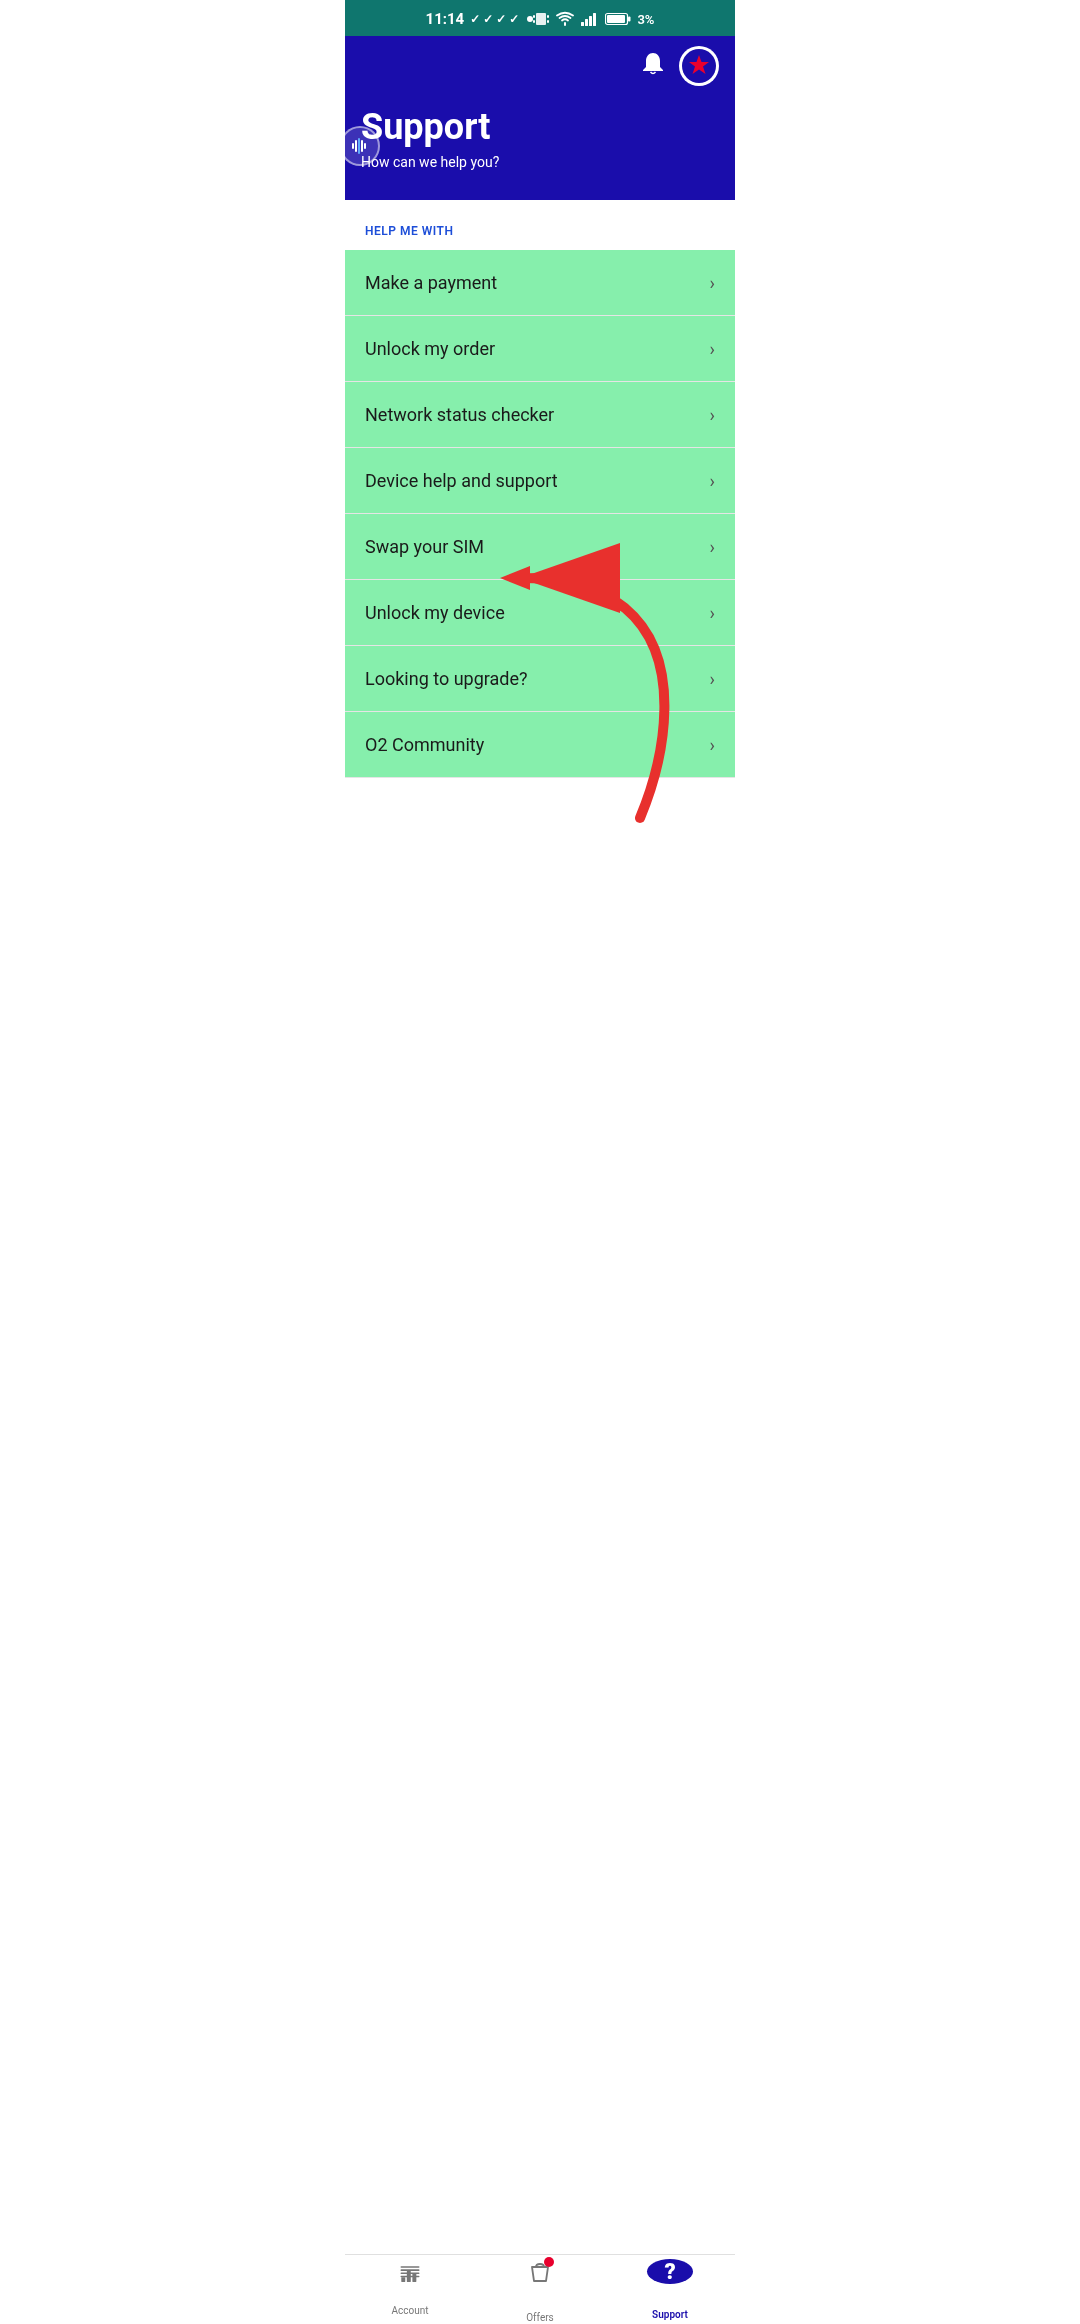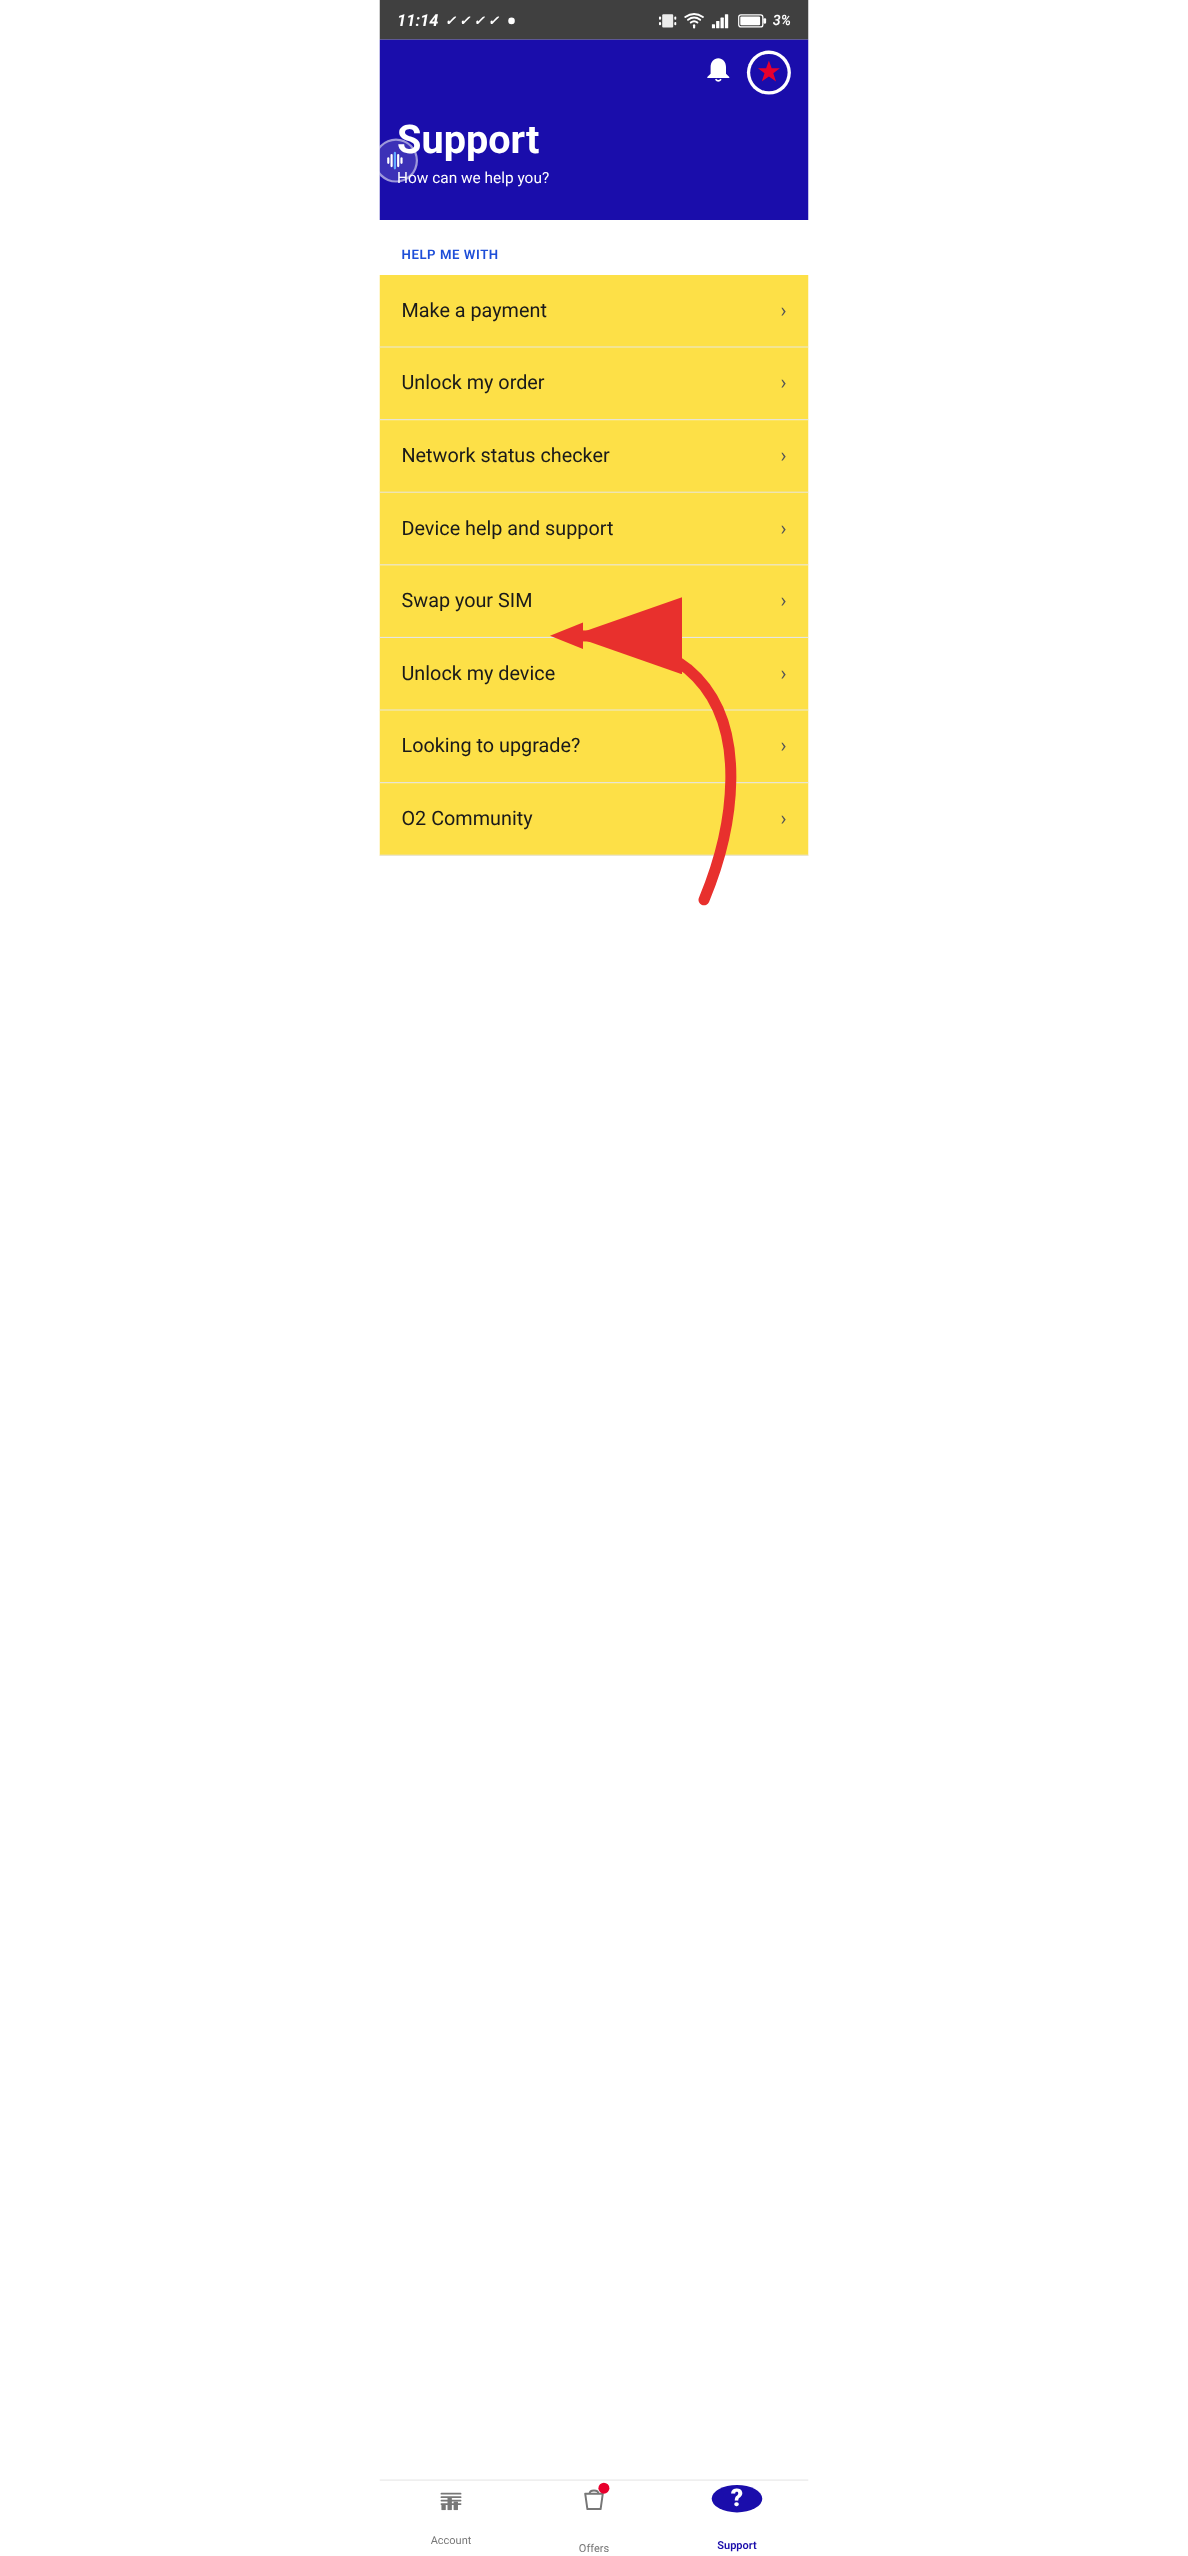--- a/index.html
+++ b/index.html
@@ -13,29 +13,28 @@
       font-family: -apple-system, BlinkMacSystemFont, 'Segoe UI', Roboto, sans-serif;
       background: #fff;
       width: 390px;
       margin: 0 auto;
       position: relative;
       overflow-x: hidden;
     }
 
     
     .status-bar {
-      background: #404040;
+      background: #0f766e;
       color: #fff;
       display: flex;
       align-items: center;
-      justify-content: space-between;
+      justify-content: center;
       padding: 10px 16px 8px;
       font-size: 14px;
       font-weight: 600;
-      font-style: italic;
     }
 
     .status-left {
       display: flex;
       align-items: center;
       gap: 6px;
     }
 
     .status-time {
       font-size: 15px;
@@ -133,21 +132,21 @@
       list-style: none;
     }
 
     .menu-item {
       display: flex;
       align-items: center;
       justify-content: space-between;
       padding: 22px 20px;
       border-bottom: 1px solid #e5e5e5;
       cursor: pointer;
-      background: #fde047;
+      background: #86efac;
     }
 
     .menu-item-label {
       font-size: 18px;
       color: #1a1a1a;
       font-weight: 400;
     }
 
     .chevron {
       color: #555;

